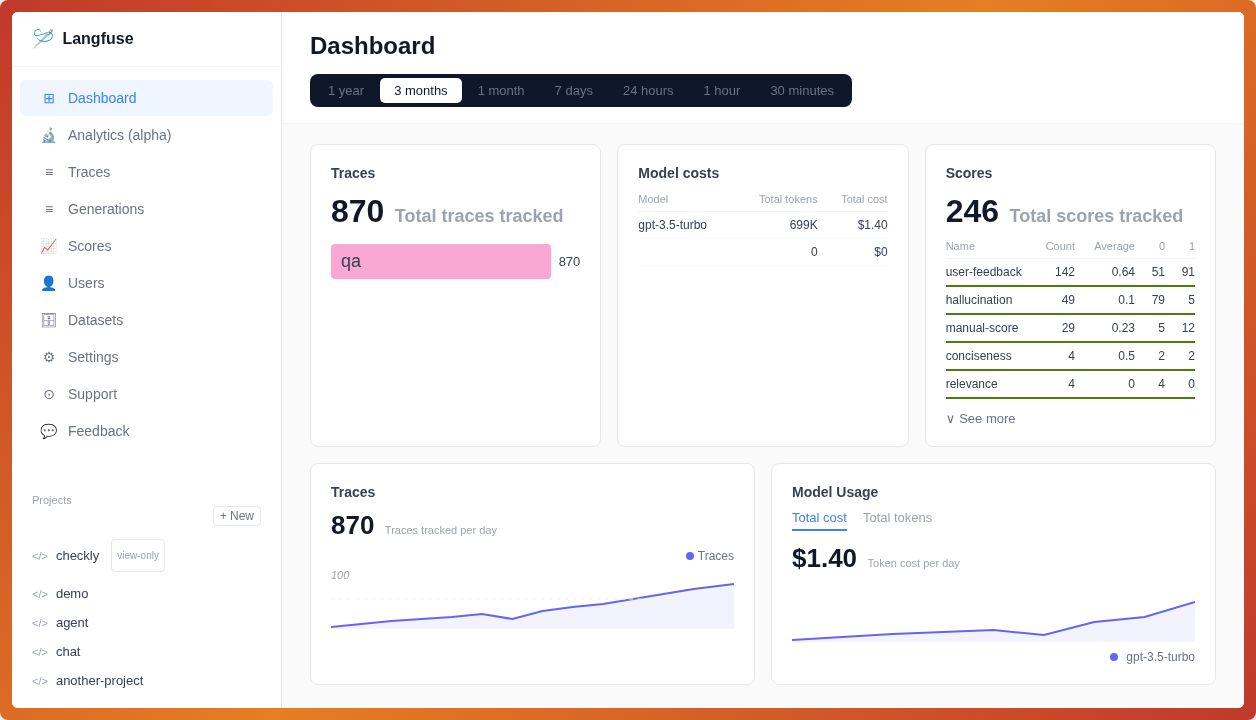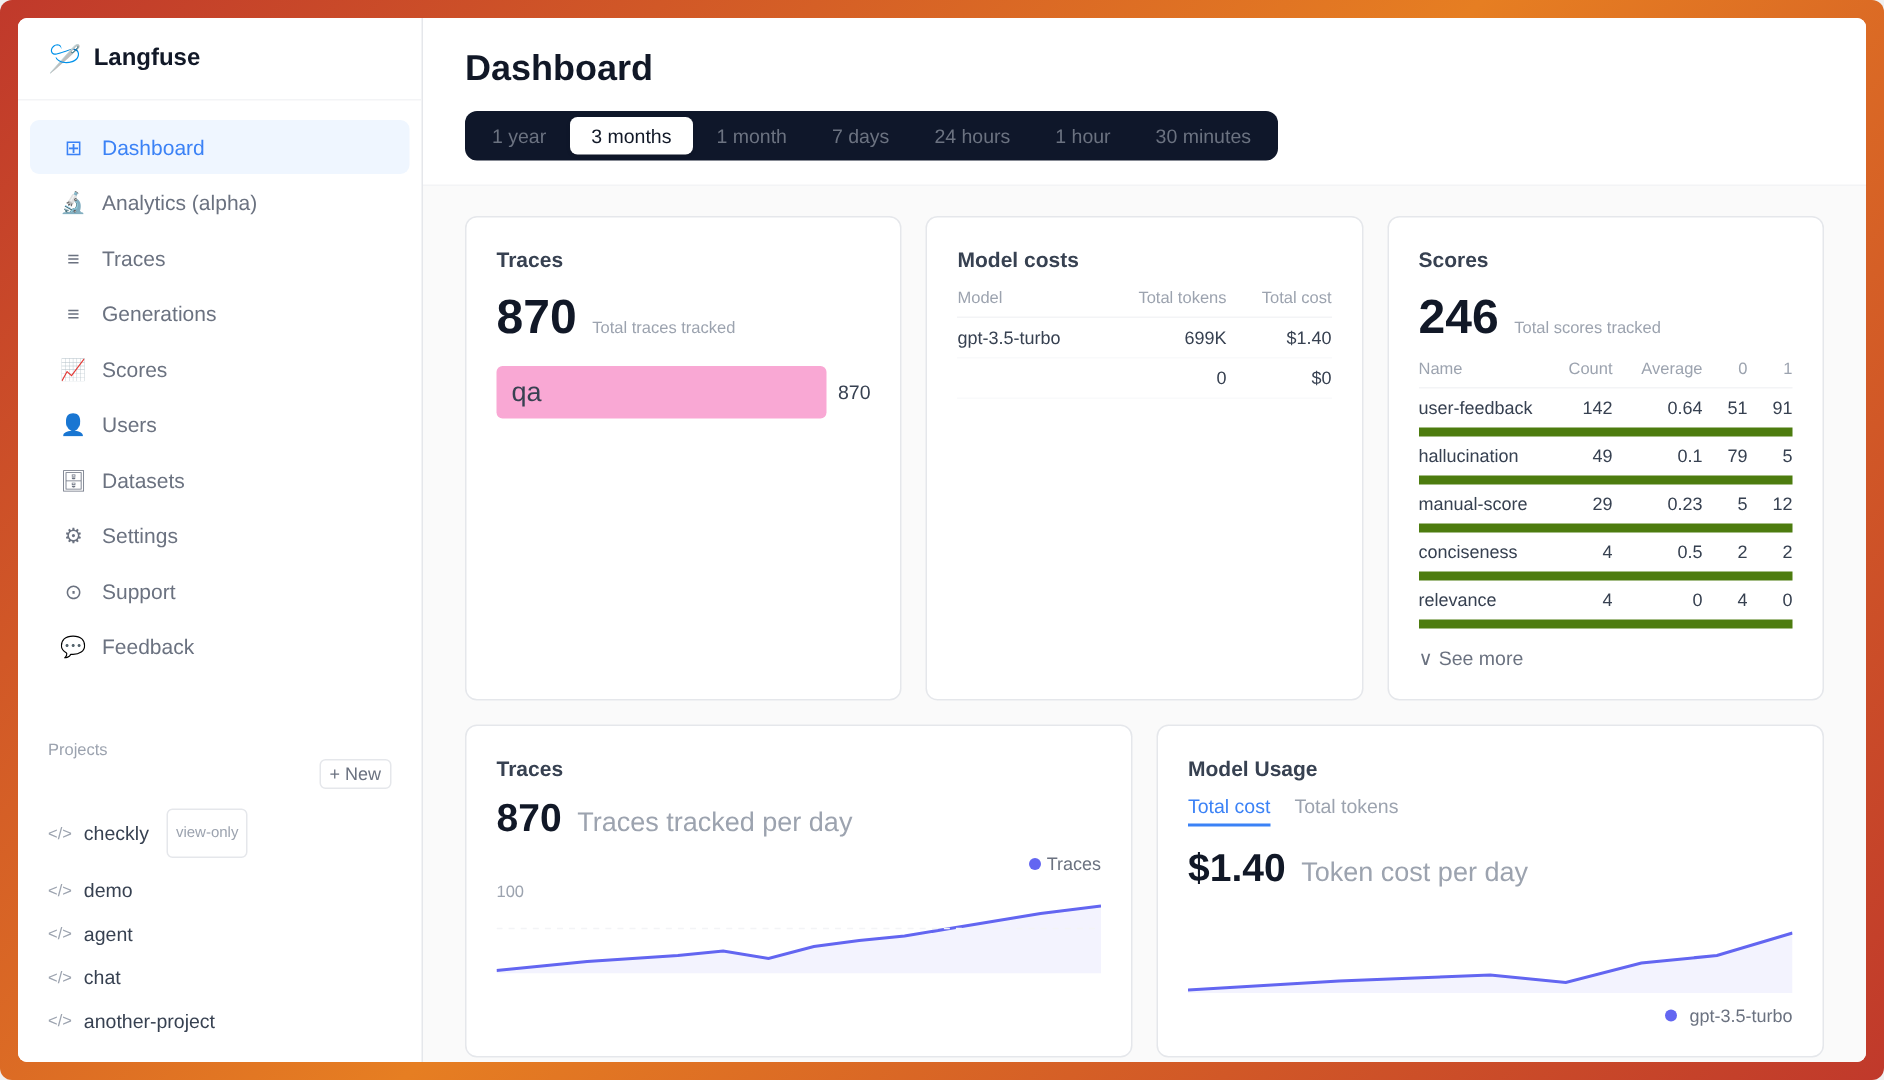--- a/index.html
+++ b/index.html
@@ -204,22 +204,23 @@
     
     .card-big-number {
       font-size: 32px;
       font-weight: 700;
       color: #111827;
       display: inline-block;
       margin-right: 6px;
     }
     
     .card-sub-label {
-      font-size: 11px;
-      color: #9ca3af;
+      font-size: 18px;
+      color: #9ca3af;
+      font-weight: bold;
     }
     
     
     .trace-row {
       display: flex;
       align-items: center;
       margin-top: 14px;
     }
     
     .trace-bar-container {
@@ -280,21 +281,21 @@
       padding-bottom: 6px;
       border-bottom: 1px solid #f3f4f6;
     }
     
     .scores-row {
       display: grid;
       grid-template-columns: 1fr 50px 60px 30px 30px;
       padding: 6px 0;
       font-size: 12px;
       color: #374151;
-      border-bottom: 6px solid #4d7c0f;
+      border-bottom: 2px solid #4d7c0f;
     }
     
     .col-right { text-align: right; }
     
     .see-more {
       display: flex;
       align-items: center;
       gap: 4px;
       font-size: 13px;
       color: #6b7280;
@@ -364,21 +365,21 @@
       justify-content: flex-end;
       margin-bottom: 6px;
     }
     
     .mini-chart {
       width: 100%;
       height: 60px;
     }
     
     .per-day-label {
-      font-size: 18px;
+      font-size: 11px;
       color: #9ca3af;
     }
     
     .gpt-legend {
       display: flex;
       align-items: center;
       gap: 4px;
       font-size: 12px;
       color: #6b7280;
       margin-top: 8px;
@@ -592,21 +593,21 @@
             <div>
               <span class="card-big-number" style="font-size:26px;">870</span>
               <span class="per-day-label">Traces tracked per day</span>
             </div>
             <div class="chart-area">
               <div class="legend-item">
                 <span class="legend-dot" style="background:#6366f1;"></span>
                 <span>Traces</span>
               </div>
               <div style="position:relative; width:100%; height:60px;">
-                <span style="position:absolute;left:0;top:0;font-size:11px;color:#9ca3af;">100</span>
+                <span style="position:absolute;left:0;top:0;font-size:11px;color:#9ca3af;font-style:italic;">100</span>
                 <svg class="mini-chart" viewBox="0 0 400 60" preserveAspectRatio="none">
                   <polyline points="0,58 30,55 60,52 90,50 120,48 150,45 180,50 210,42 240,38 270,35 300,30 330,25 360,20 400,15" fill="none" stroke="#6366f1" stroke-width="2"></polyline>
                   <polyline points="0,58 30,55 60,52 90,50 120,48 150,45 180,50 210,42 240,38 270,35 300,30 330,25 360,20 400,15 400,60 0,60" fill="rgba(99,102,241,0.08)" stroke="none"></polyline>
                   <line x1="0" y1="30" x2="400" y2="30" stroke="#f3f4f6" stroke-width="1" stroke-dasharray="4,4"></line>
                 </svg>
               </div>
             </div>
           </div>
 
           <div class="bottom-card">

